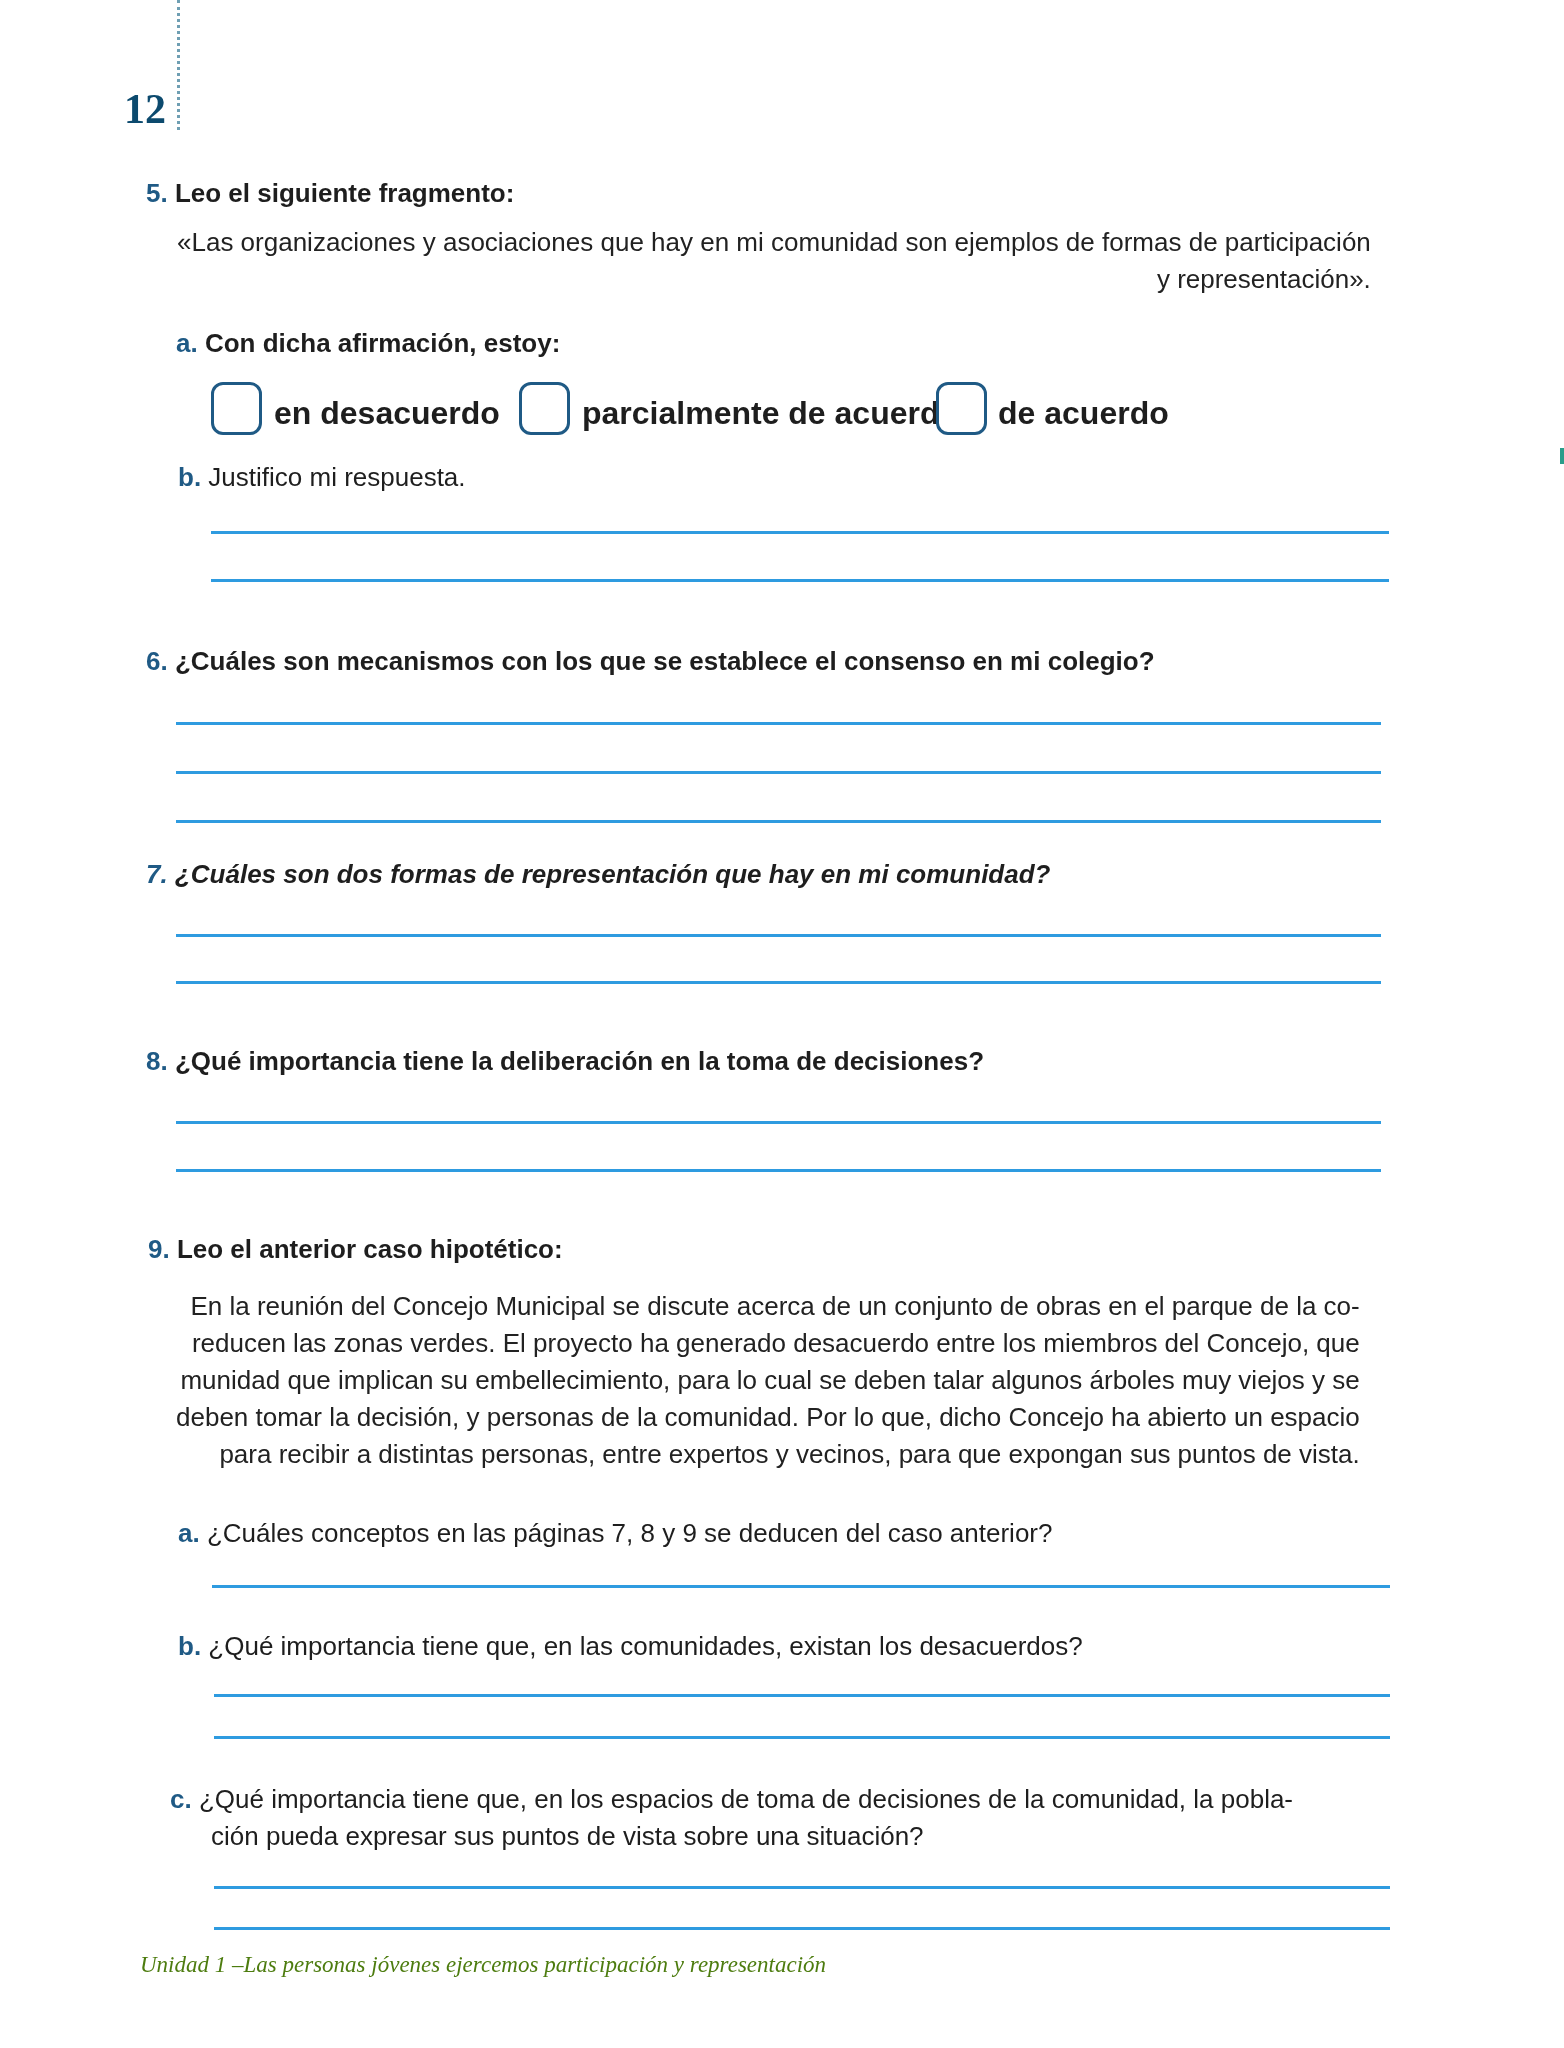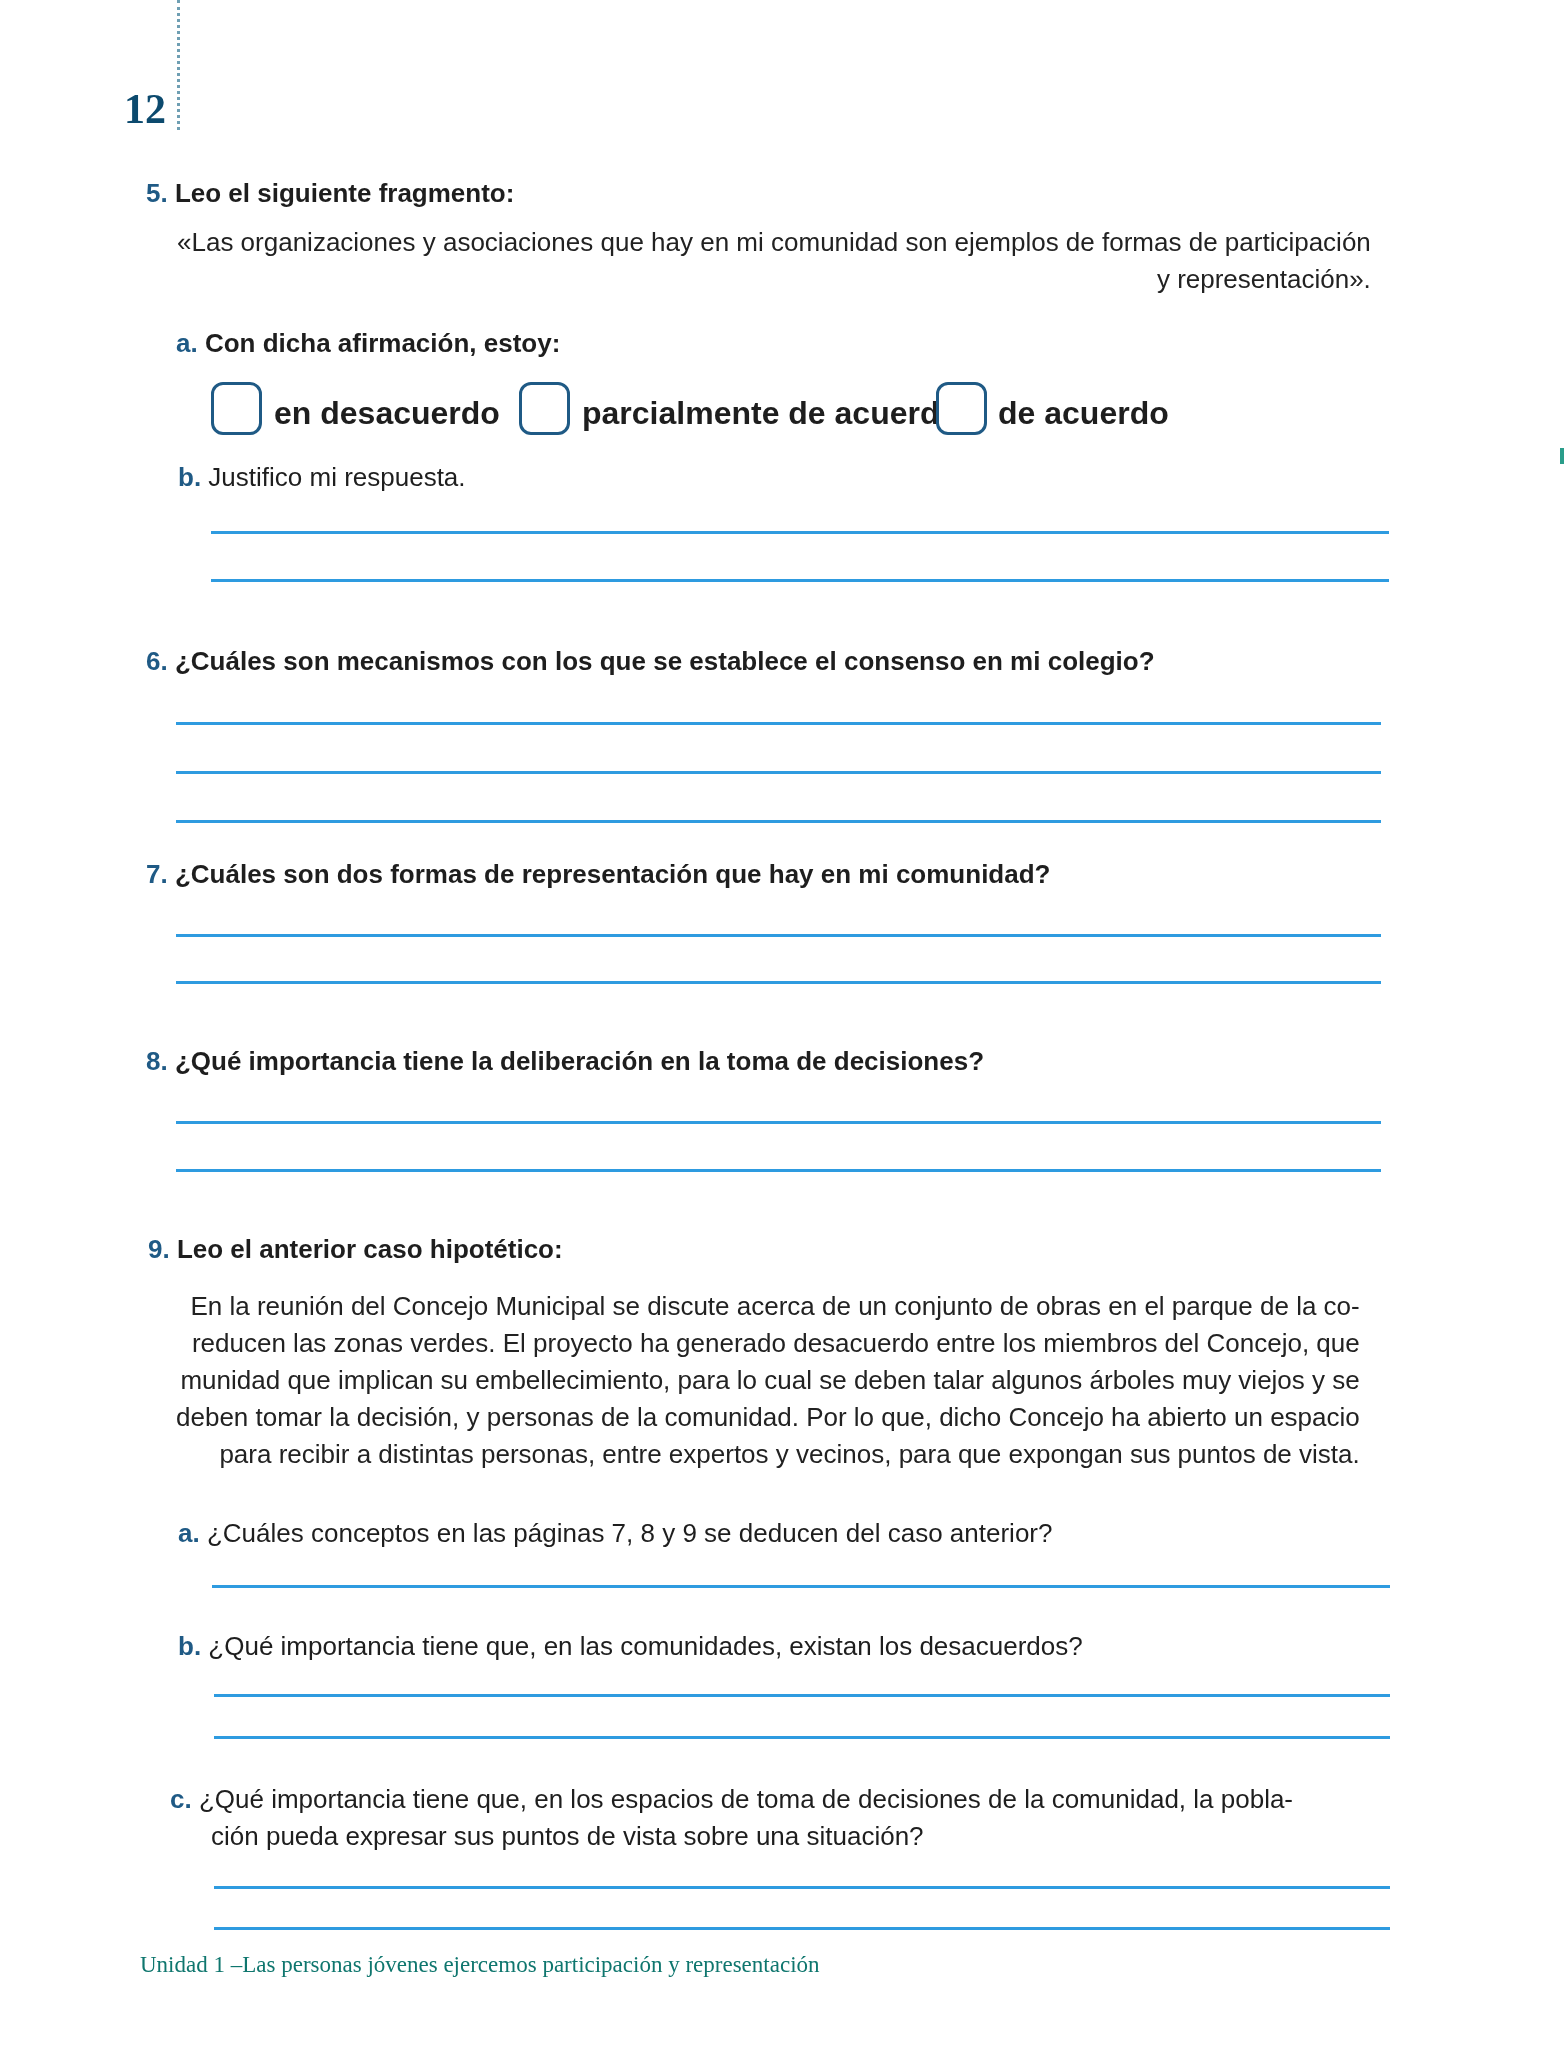--- a/index.html
+++ b/index.html
@@ -15,21 +15,21 @@
     .q-head { font-weight: bold; }
     .q-head .num { font-weight: bold; }
     .sub { font-size: 26px; }
     .sub .num { color: #1f5a85; font-weight: bold; }
     .para { font-size: 26px; line-height: 37px; color: #222; white-space: nowrap; text-align: right; }
     .checkbox { position: absolute; width: 45px; height: 47px; border: 3px solid #1f5a85;
                 border-radius: 12px; background: #fff; cursor: pointer; }
     .cb-label { font-size: 32px; font-weight: bold; }
     .wline { position: absolute; height: 3px; background: #2e9be0; }
     .footer { left: 140px; top: 1952px; font-family: "Liberation Serif", "DejaVu Serif", serif;
-              font-size: 23px; color: #0f766e; }
+              font-style: italic; font-size: 23px; color: #4d7c0f; }
   </style>
 </head>
 <body>
 
 <div class="abs dotted-rule"></div>
 <div class="abs page-number">12</div>
 <div class="abs edge-mark"></div>
 
 <div class="abs q q-head" style="left:146px; top:180px;">
   <span class="num">5.</span>
@@ -62,21 +62,21 @@
 <div class="wline" style="left:211px; top:579px; width:1178px;"></div>
 
 <div class="abs q q-head" style="left:146px; top:648px;">
   <span class="num">6.</span>
   <span>¿Cuáles son mecanismos con los que se establece el consenso en mi colegio?</span>
 </div>
 <div class="wline" style="left:176px; top:722px; width:1205px;"></div>
 <div class="wline" style="left:176px; top:771px; width:1205px;"></div>
 <div class="wline" style="left:176px; top:820px; width:1205px;"></div>
 
-<div class="abs q q-head" style="left:146px; top:861px;">
+<div class="abs q q-head" style="left:146px; top:861px;font-style:italic;">
   <span class="num">7.</span>
   <span>¿Cuáles son dos formas de representación que hay en mi comunidad?</span>
 </div>
 <div class="wline" style="left:176px; top:934px; width:1205px;"></div>
 <div class="wline" style="left:176px; top:981px; width:1205px;"></div>
 
 <div class="abs q q-head" style="left:146px; top:1048px;">
   <span class="num">8.</span>
   <span>¿Qué importancia tiene la deliberación en la toma de decisiones?</span>
 </div>

